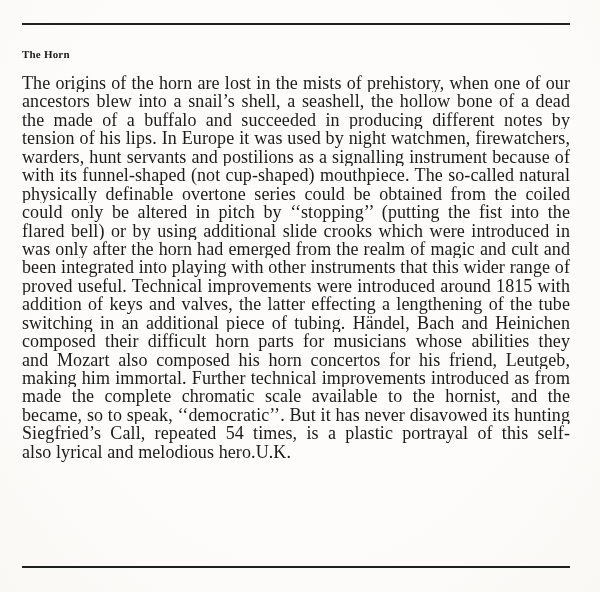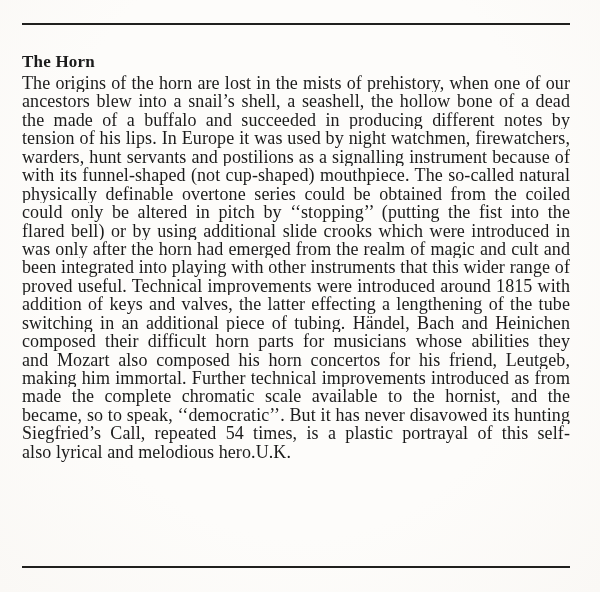--- a/index.html
+++ b/index.html
@@ -25,21 +25,21 @@
     width: 548px;
     height: 2px;
     background: #20201e;
   }
   .rule-top { top: 23px; }
   .rule-bottom { top: 566px; }
   .title {
     position: absolute;
     left: 22px;
     top: 41px;
-    font-size: 17px;
+    font-size: 11px;
     font-weight: bold;
     letter-spacing: 0.2px;
     white-space: nowrap;
   }
   .body-block {
     position: absolute;
     left: 22px;
     top: 74px;
     width: 548px;
     font-size: 18px;

